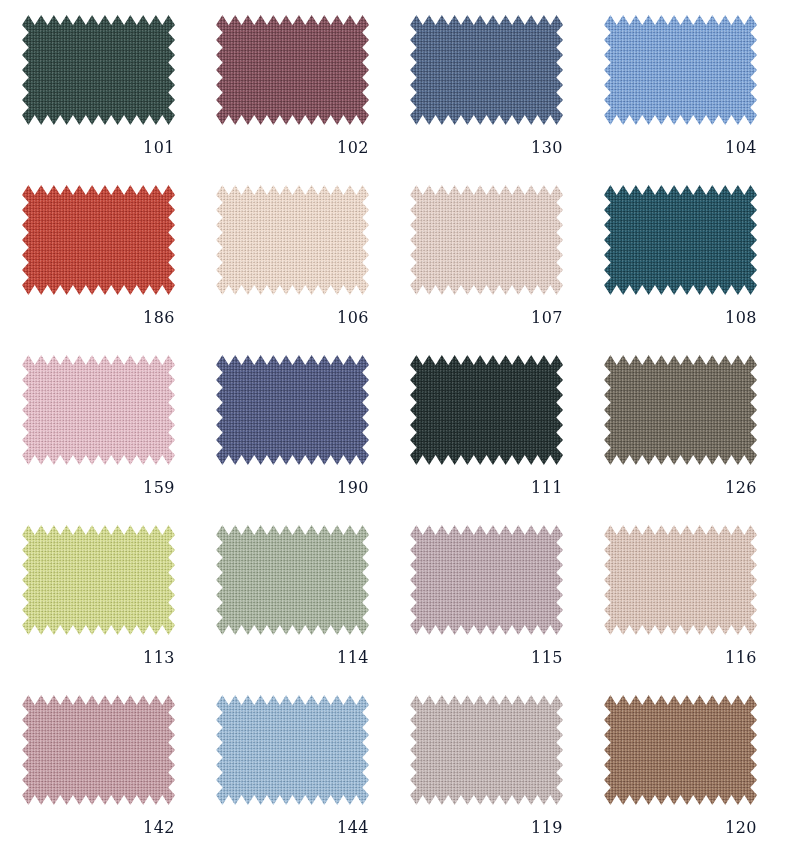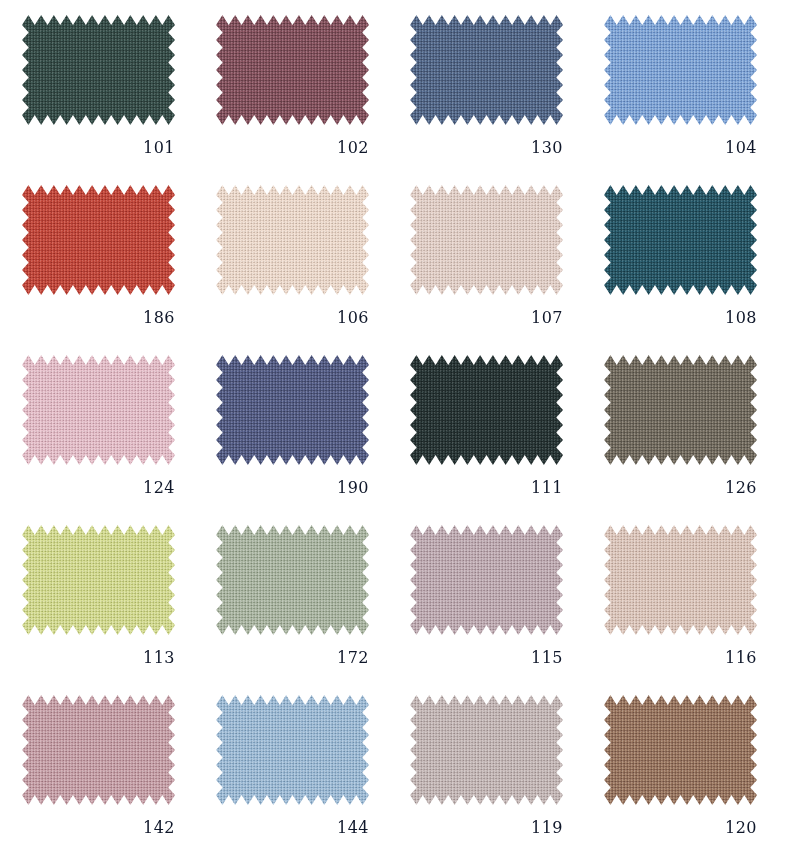--- a/index.html
+++ b/index.html
@@ -169,21 +169,21 @@
       </div>
       <div class="swatch-cell">
         <div class="chip-wrap">
           <div class="chip" style="background-color: rgb(30, 78, 94); background-image: radial-gradient(circle at 25% 25%, rgba(255, 255, 255, 0.13) 0.6px, rgba(0, 0, 0, 0) 1px), radial-gradient(circle at 75% 75%, rgba(0, 0, 0, 0.13) 0.6px, rgba(0, 0, 0, 0) 1px), repeating-linear-gradient(45deg, rgba(255, 255, 255, 0.05) 0px, rgba(255, 255, 255, 0.05) 1px, rgba(0, 0, 0, 0.05) 1px, rgba(0, 0, 0, 0.05) 2px), none;"></div>
           <div class="chip-label">108</div>
         </div>
       </div>
       <div class="swatch-cell">
         <div class="chip-wrap">
           <div class="chip" style="background-color: rgb(232, 191, 202); background-image: radial-gradient(circle at 25% 25%, rgba(255, 255, 255, 0.13) 0.6px, rgba(0, 0, 0, 0) 1px), radial-gradient(circle at 75% 75%, rgba(0, 0, 0, 0.13) 0.6px, rgba(0, 0, 0, 0) 1px), repeating-linear-gradient(45deg, rgba(255, 255, 255, 0.05) 0px, rgba(255, 255, 255, 0.05) 1px, rgba(0, 0, 0, 0.05) 1px, rgba(0, 0, 0, 0.05) 2px), none;"></div>
-          <div class="chip-label">124</div>
+          <div class="chip-label">159</div>
         </div>
       </div>
       <div class="swatch-cell">
         <div class="chip-wrap">
           <div class="chip" style="background-color: rgb(77, 85, 128); background-image: radial-gradient(circle at 25% 25%, rgba(255, 255, 255, 0.13) 0.6px, rgba(0, 0, 0, 0) 1px), radial-gradient(circle at 75% 75%, rgba(0, 0, 0, 0.13) 0.6px, rgba(0, 0, 0, 0) 1px), repeating-linear-gradient(45deg, rgba(255, 255, 255, 0.05) 0px, rgba(255, 255, 255, 0.05) 1px, rgba(0, 0, 0, 0.05) 1px, rgba(0, 0, 0, 0.05) 2px), none;"></div>
           <div class="chip-label">190</div>
         </div>
       </div>
       <div class="swatch-cell">
         <div class="chip-wrap">
@@ -199,21 +199,21 @@
       </div>
       <div class="swatch-cell">
         <div class="chip-wrap">
           <div class="chip" style="background-color: rgb(213, 221, 142); background-image: radial-gradient(circle at 25% 25%, rgba(255, 255, 255, 0.13) 0.6px, rgba(0, 0, 0, 0) 1px), radial-gradient(circle at 75% 75%, rgba(0, 0, 0, 0.13) 0.6px, rgba(0, 0, 0, 0) 1px), repeating-linear-gradient(45deg, rgba(255, 255, 255, 0.05) 0px, rgba(255, 255, 255, 0.05) 1px, rgba(0, 0, 0, 0.05) 1px, rgba(0, 0, 0, 0.05) 2px), none;"></div>
           <div class="chip-label">113</div>
         </div>
       </div>
       <div class="swatch-cell">
         <div class="chip-wrap">
           <div class="chip" style="background-color: rgb(170, 181, 160); background-image: radial-gradient(circle at 25% 25%, rgba(255, 255, 255, 0.13) 0.6px, rgba(0, 0, 0, 0) 1px), radial-gradient(circle at 75% 75%, rgba(0, 0, 0, 0.13) 0.6px, rgba(0, 0, 0, 0) 1px), repeating-linear-gradient(45deg, rgba(255, 255, 255, 0.05) 0px, rgba(255, 255, 255, 0.05) 1px, rgba(0, 0, 0, 0.05) 1px, rgba(0, 0, 0, 0.05) 2px), none;"></div>
-          <div class="chip-label">172</div>
+          <div class="chip-label">114</div>
         </div>
       </div>
       <div class="swatch-cell">
         <div class="chip-wrap">
           <div class="chip" style="background-color: rgb(192, 171, 178); background-image: radial-gradient(circle at 25% 25%, rgba(255, 255, 255, 0.13) 0.6px, rgba(0, 0, 0, 0) 1px), radial-gradient(circle at 75% 75%, rgba(0, 0, 0, 0.13) 0.6px, rgba(0, 0, 0, 0) 1px), repeating-linear-gradient(45deg, rgba(255, 255, 255, 0.05) 0px, rgba(255, 255, 255, 0.05) 1px, rgba(0, 0, 0, 0.05) 1px, rgba(0, 0, 0, 0.05) 2px), none;"></div>
           <div class="chip-label">115</div>
         </div>
       </div>
       <div class="swatch-cell">
         <div class="chip-wrap">

